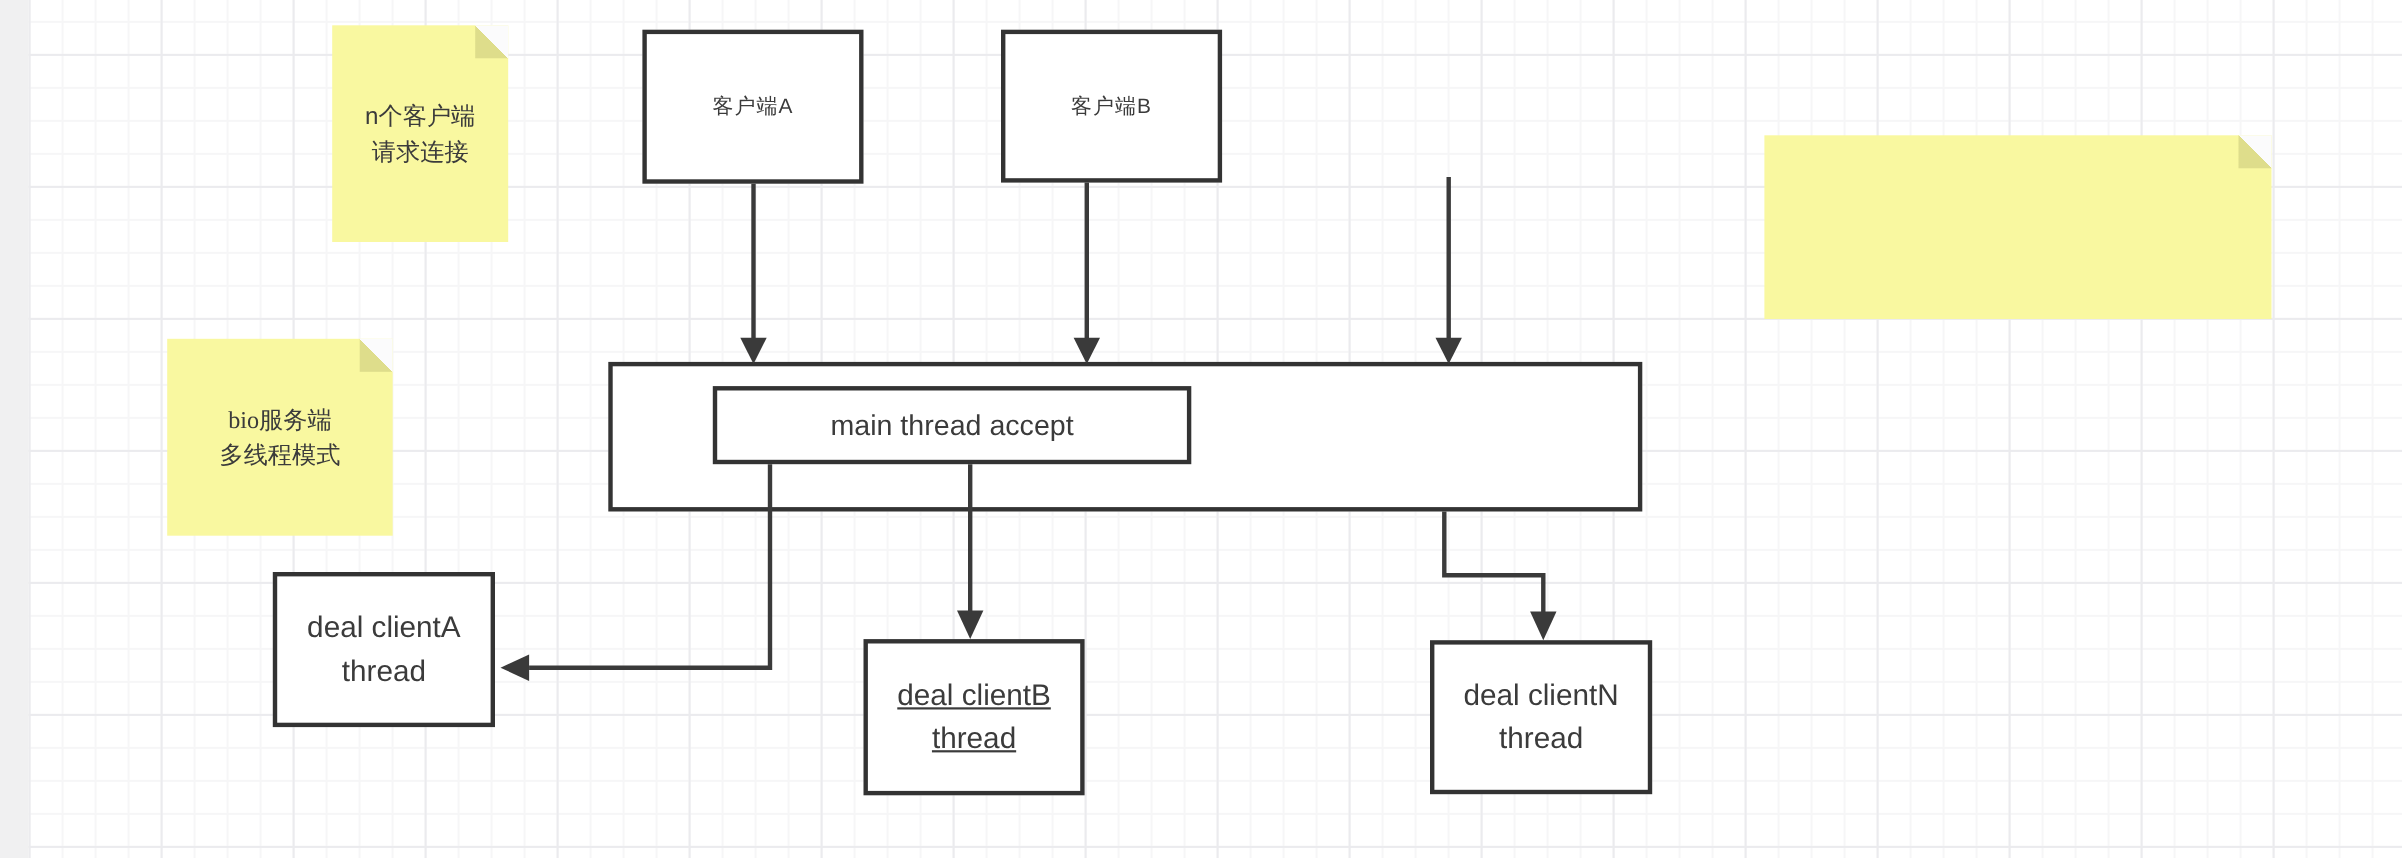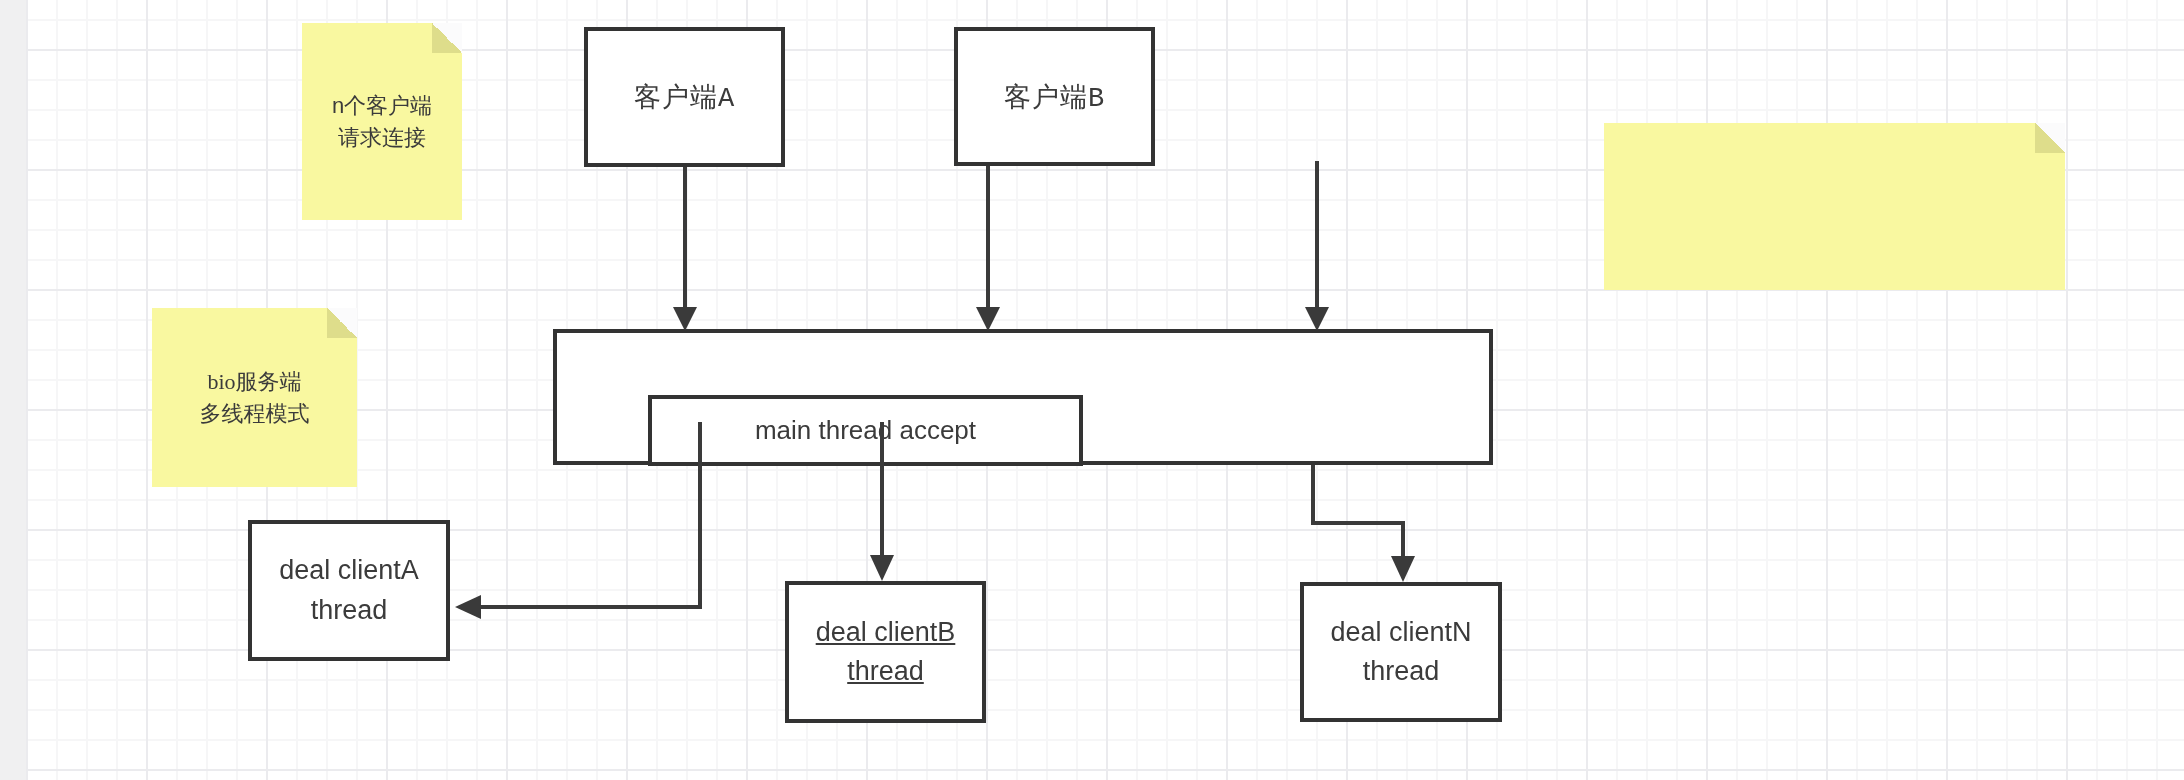--- a/index.html
+++ b/index.html
@@ -33,30 +33,30 @@
     background: #ffffff;
     display: flex;
     align-items: center;
     justify-content: center;
     text-align: center;
     color: #3b3b3b;
     white-space: pre-line;
   }
   .node .label { white-space: pre-line; }
 
-  .client-label   { font-size: 27px; letter-spacing: 1px; font-family: Liberation Mono, monospace; }
+  .client-label   { font-size: 19px; letter-spacing: 1px; }
   .accept-label   { font-size: 26px; }
   .deal-label     { font-size: 27px; line-height: 1.45; }
 
   #client-a { left: 584px;  top: 27px;  width: 201px; height: 140px; }
-  #client-b { left: 910px;  top: 27px;  width: 201px; height: 139px; margin-left: 44px; }
+  #client-b { left: 910px;  top: 27px;  width: 201px; height: 139px; }
   #client-n { left: 1216px; top: 22px;  width: 202px; height: 139px; }
 
   #server-box { left: 553px; top: 329px; width: 940px; height: 136px; background: #ffffff; }
-  #accept-box { left: 648px; top: 351px; width: 435px; height: 71px;  z-index: 3; margin-top: 44px; }
+  #accept-box { left: 648px; top: 351px; width: 435px; height: 71px;  z-index: 3; }
 
   #deal-a { left: 248px;  top: 520px; width: 202px; height: 141px; }
   #deal-b { left: 785px;  top: 581px; width: 201px; height: 142px; text-decoration: underline; }
   #deal-n { left: 1300px; top: 582px; width: 202px; height: 140px; }
 
   
   .note {
     position: absolute;
     background: #f9f8a0;
     color: #3b3b3b;

